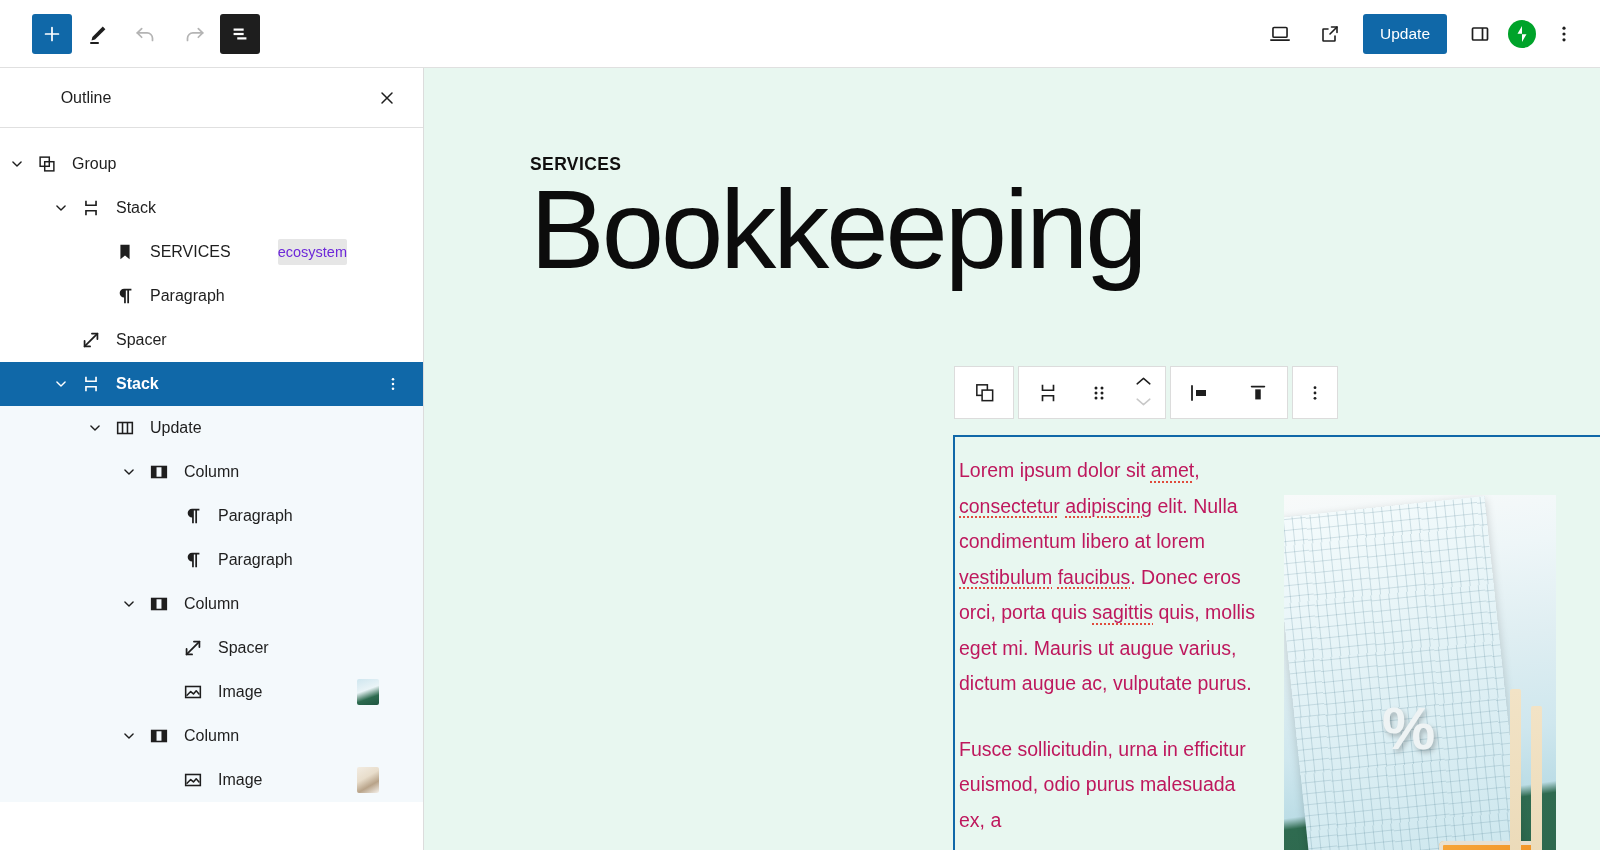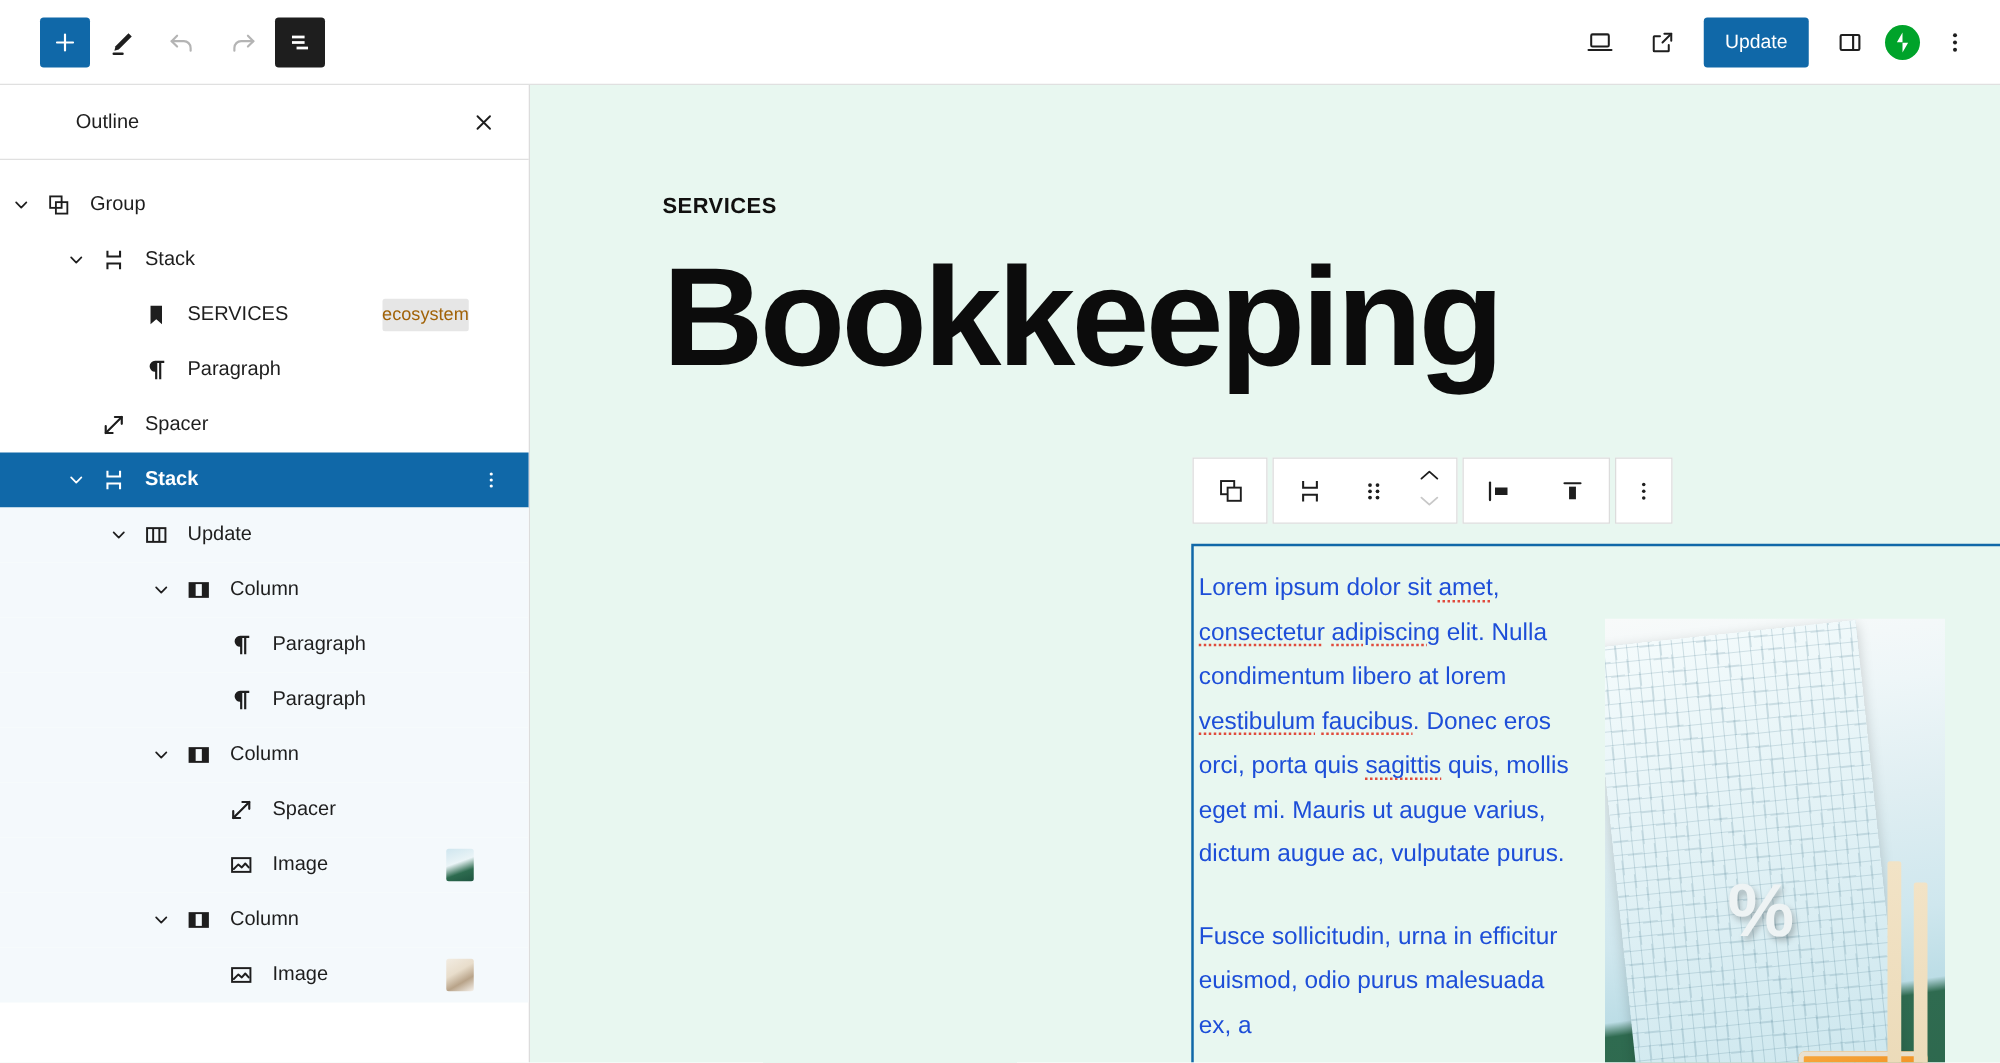--- a/index.html
+++ b/index.html
@@ -103,22 +103,22 @@
     background: transparent; border: none; cursor: pointer;
   }
   .chev-spacer { width: 26px; flex: 0 0 26px; }
   .blk-icon {
     width: 26px; height: 26px; flex: 0 0 26px; margin-left: 4px;
     display: flex; align-items: center; justify-content: center;
   }
   .row-label { margin-left: 12px; white-space: nowrap; }
   .row.selected .row-label { font-weight: bold; }
   .badge {
-    margin-left: auto; margin-right: 48px;
-    background: #e6e6e6; color: #a16207;
+    margin-left: auto; margin-right: 76px;
+    background: #e6e6e6; color: #6d28d9;
     font-size: 14.5px; border-radius: 2px;
     padding: 5px 0; white-space: nowrap;
   }
   .row-more {
     margin-left: auto; margin-right: 18px;
     width: 24px; height: 24px;
     display: flex; align-items: center; justify-content: center;
     background: transparent; border: none; cursor: pointer;
   }
   .thumb {
@@ -132,22 +132,22 @@
   
   .canvas {
     flex: 1; background: #e8f7f0; position: relative; overflow: hidden;
   }
   .canvas-inner { padding: 86px 0 0 106px; position: relative; }
   .eyebrow {
     font-size: 17.5px; font-weight: bold; letter-spacing: .4px;
     color: #11100f;
   }
   .headline {
-    font-size: 112px; font-weight: bold; line-height: .98;
-    letter-spacing: -3px; color: #0c0c0c; margin-top: 24px;
+    font-size: 112px; font-weight: normal; line-height: .98;
+    letter-spacing: -3px; color: #0c0c0c; 
   }
 
   
   .blk-toolbar {
     position: absolute; left: 530px; top: 298px;
     display: flex; align-items: stretch; height: 53px;
     z-index: 40;
   }
   .tb-grp {
     background: #fff; border: 1px solid #dcdcdc;
@@ -167,21 +167,21 @@
   .stack-block {
     position: absolute; left: 529px; top: 367px;
     width: 933px; height: 600px;
     border: 2px solid #1068a8;
     display: flex;
   }
   .col-text {
     width: 300px; padding: 16px 0 0 4px;
   }
   .col-text p {
-    font-size: 19.5px; line-height: 35.5px; color: #1d4ed8;
+    font-size: 19.5px; line-height: 35.5px; color: #be185d;
   }
   .col-text p + p { margin-top: 30px; }
   .sp { text-decoration: underline; text-decoration-style: dotted;
         text-decoration-color: #e04b3c; text-decoration-thickness: 2px;
         text-underline-offset: 4px; }
 
   .col-sp { width: 29px; }
   .col-img1 { width: 272px; padding-top: 58px; }
   .col-gap { width: 52px; }
 

